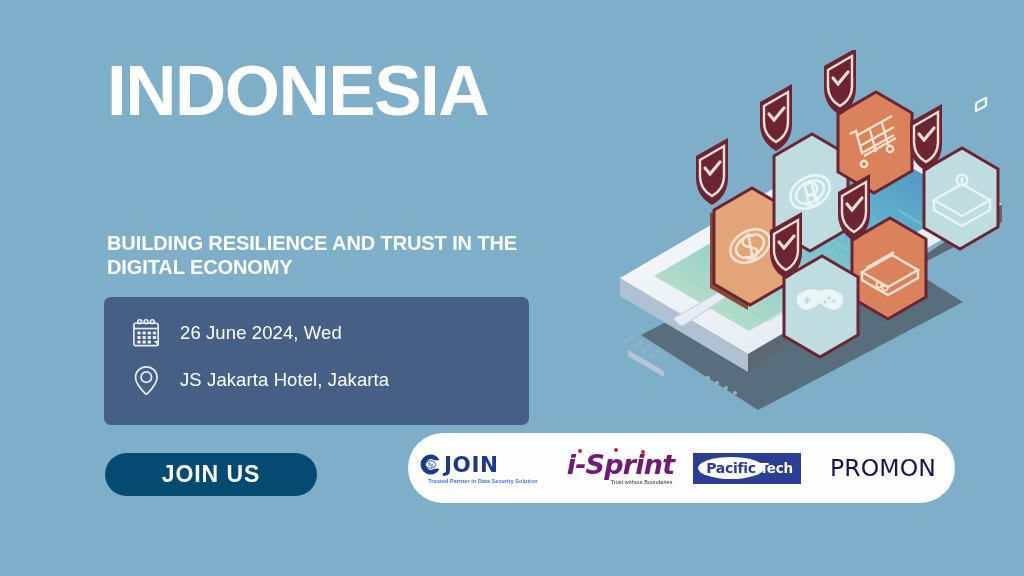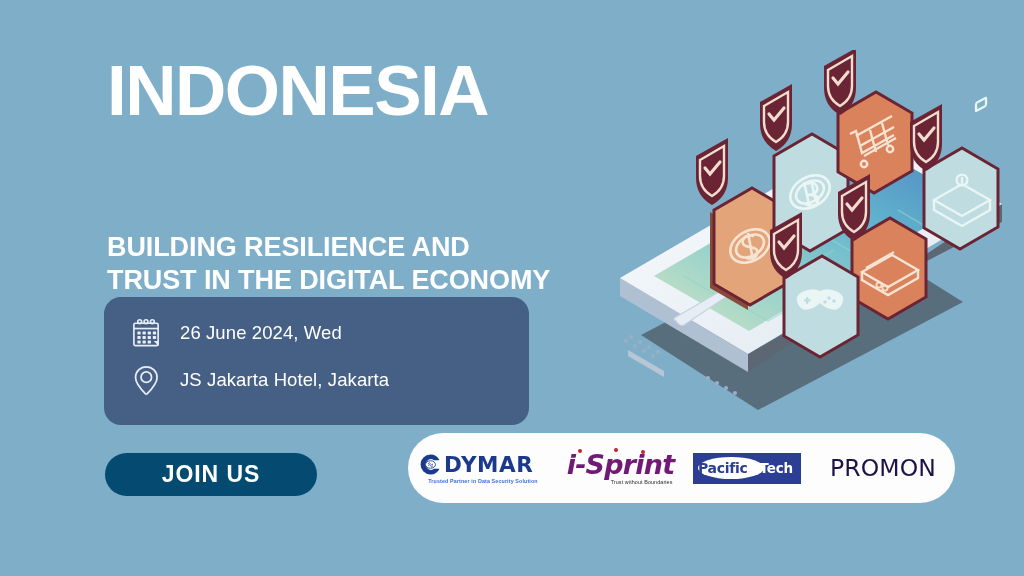--- a/index.html
+++ b/index.html
@@ -11,28 +11,28 @@
   #banner { position:relative; width:1024px; height:576px; background:#7FAFC8; }
 
   
   .title-wrap { position:absolute; left:107px; top:58px; width:470px; }
   .title-line {
     font-size:71px; line-height:0.93; font-weight:bold; color:#FFFFFF;
     letter-spacing:-1.5px;
   }
   .subtitle {
     position:absolute; left:107px; top:231px; width:452px;
-    font-size:27px; line-height:1.22; font-weight:bold; color:#FFFFFF;
+    font-size:20px; line-height:1.22; font-weight:bold; color:#FFFFFF;
     letter-spacing:-0.1px;
   }
 
   
   .info-card {
     position:absolute; left:104px; top:297px; width:425px; height:128px;
-    background:#465F85; border-radius:17px;
+    background:#465F85; border-radius:7px;
   }
   .info-row { position:absolute; display:flex; align-items:center; }
   .info-row.date { left:26px; top:19px; }
   .info-row.place { left:26px; top:66px; }
   .info-icon { width:33px; height:34px; flex:0 0 33px; }
   .info-text {
     margin-left:17px; font-size:18.5px; color:#FFFFFF; letter-spacing:0.1px;
     white-space:nowrap;
   }
 
@@ -88,21 +88,21 @@
   }
 
   
   .pacific {
     position:relative; width:108px; height:31px; background:#2B3E94;
     display:flex; align-items:center; justify-content:flex-end;
   }
   .pacific-ellipse {
     position:absolute; left:5px; top:4.5px; width:66px; height:22px;
     background:#FFFFFF; border-radius:50%;
-    display:flex; align-items:center; justify-content:flex-start;
+    display:flex; align-items:center; justify-content:center;
   }
   .pacific-word {
     font-size:14px; font-weight:bold; color:#2B3E94; letter-spacing:-0.3px;
     font-family:"DejaVu Sans", sans-serif;
   }
   .pacific-tech {
     font-size:13.5px; font-weight:bold; color:#FFFFFF; margin-right:8px;
     letter-spacing:-0.2px; font-family:"DejaVu Sans", sans-serif;
   }
 
@@ -183,21 +183,21 @@
           <span class="dymar-ring">
             <svg viewBox="0 0 24 24" width="23" height="23">
               <path d="M12 1.6 A10.4 10.4 0 1 0 12 22.4 A10.4 10.4 0 0 0 21.4 16.4 L15.6 16.4 A5.4 5.4 0 1 1 15.6 7.6 L21.4 7.6 A10.4 10.4 0 0 0 12 1.6 Z" fill="#1B3A8C"></path>
               <ellipse cx="12" cy="12" rx="5.2" ry="3.9" fill="#FFFFFF" stroke="#1B3A8C" stroke-width="0.9"></ellipse>
               <g stroke="#1B3A8C" stroke-width="0.85" fill="none">
                 <path d="M9.4 13.3 q1.3 -2.4 2.6 0 q1.3 2.4 2.6 0"></path>
                 <path d="M9.4 11.3 q1.3 -2.4 2.6 0 q1.3 2.4 2.6 0"></path>
               </g>
             </svg>
           </span>
-          <span class="dymar-word">DYMAR</span>
+          <span class="dymar-word">JOIN</span>
         </div>
         <div class="dymar-tag">Trusted Partner in Data Security Solution</div>
       </div>
     </div>
 
     <div class="logo-slot slot-isprint">
       <div class="isprint">
         <span class="isprint-dot" style="left:13px; top:-2px;"></span>
         <span class="isprint-dot" style="left:49px; top:-3px;"></span>
         <span class="isprint-dot" style="left:76px; top:-1px;"></span>

